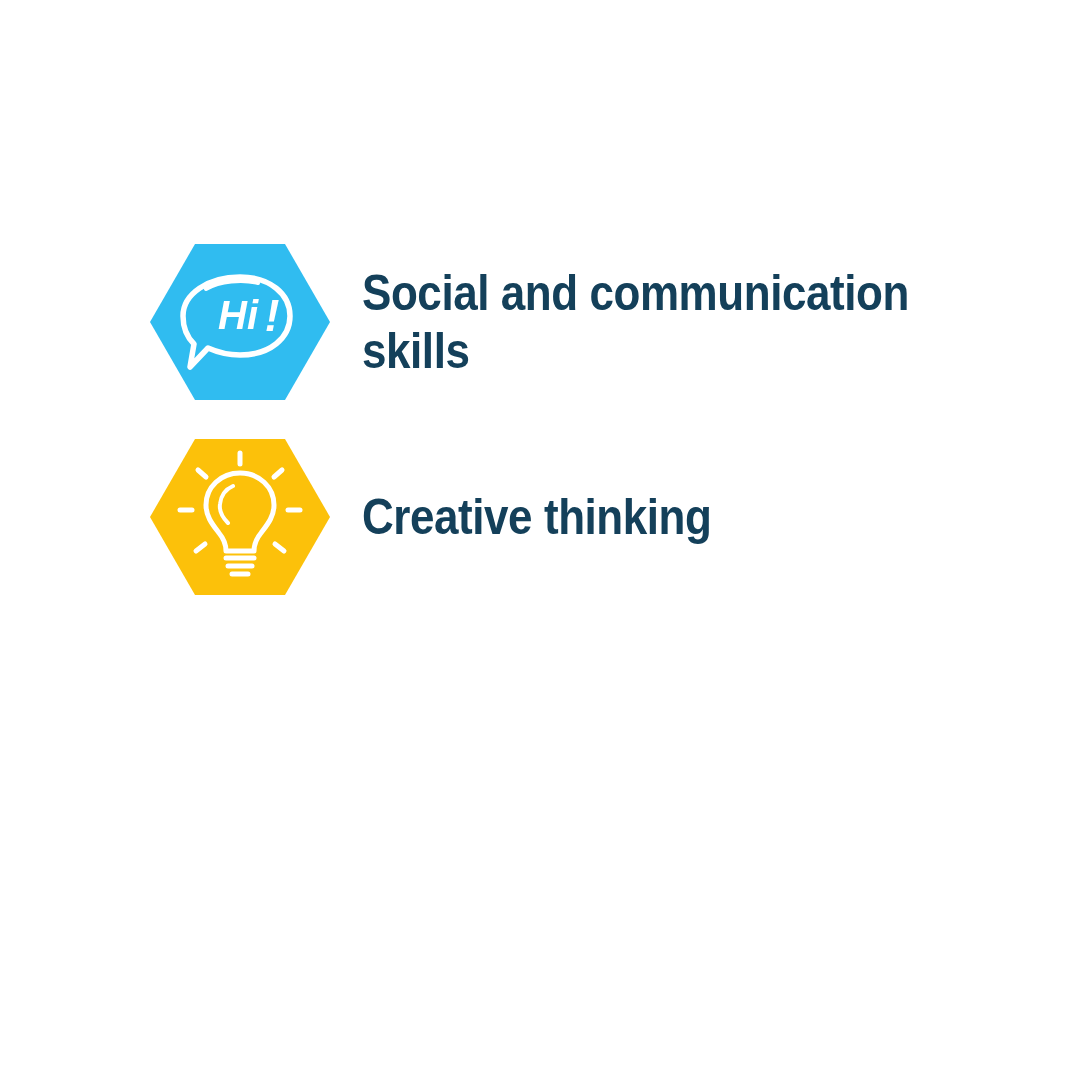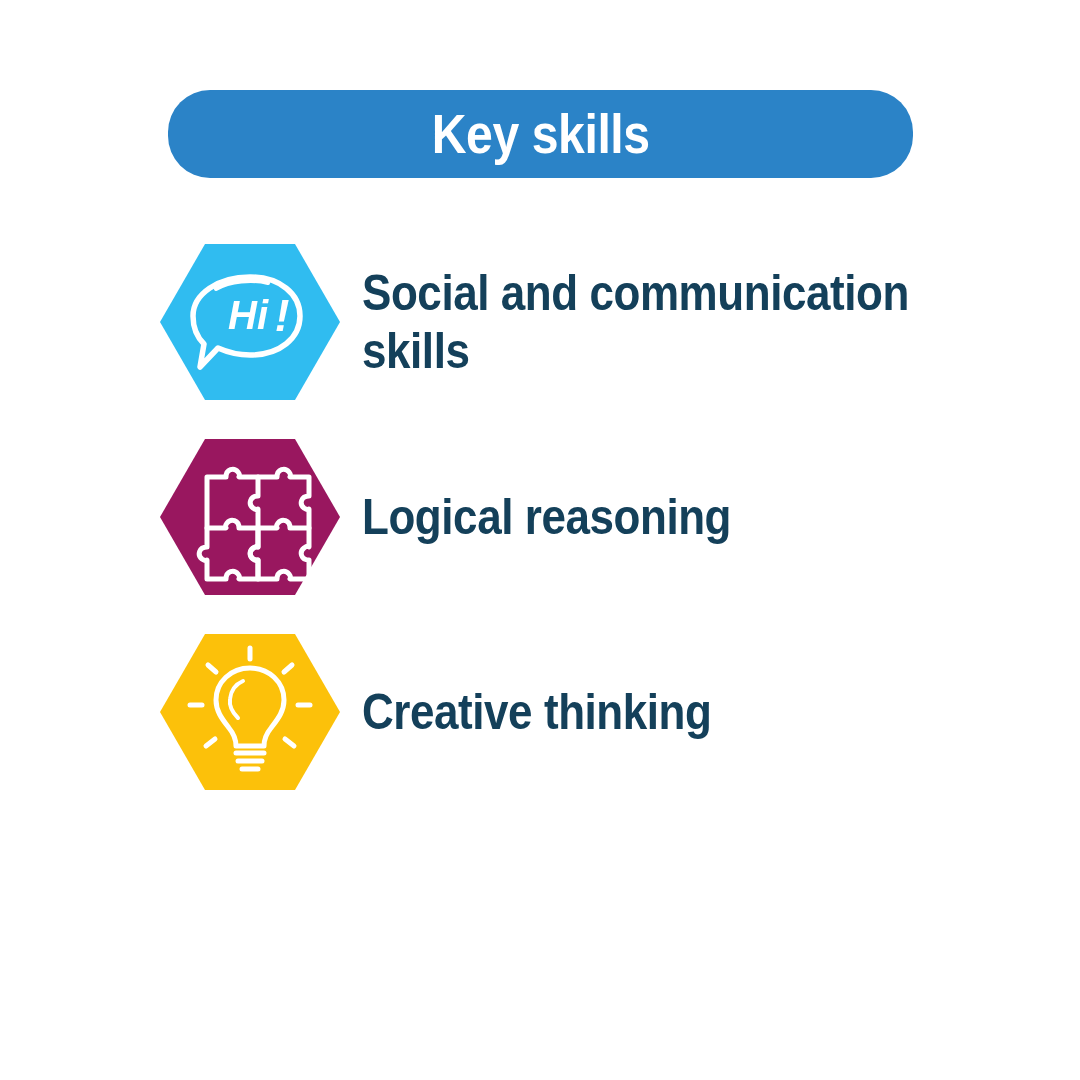--- a/index.html
+++ b/index.html
@@ -56,21 +56,21 @@
     width: 1080px;
   }
   .skill-row {
     position: relative;
     height: 195px;
     display: flex;
     align-items: center;
   }
   .hex-wrap {
     position: absolute;
-    left: 160px;
+    left: 150px;
     top: 2px;
     width: 180px;
     height: 180px;
   }
   .hex {
     width: 180px;
     height: 180px;
     display: block;
   }
 
@@ -97,61 +97,40 @@
     align-items: center;
     height: 184px;
     top: 0;
   }
 </style>
 </head>
 <body>
 
 <div class="poster">
 
-  <div class="header-banner">
-    <div class="header-title">Key skills</div>
-  </div>
 
   <div class="skill-list">
 
     <div class="skill-row">
       <div class="hex-wrap">
         <svg class="hex" viewBox="0 0 180 180" xmlns="http://www.w3.org/2000/svg">
           <polygon points="45,12 135,12 180,90 135,168 45,168 0,90" fill="#30bcf0"></polygon>
           <g fill="none" stroke="#ffffff" stroke-width="5.5" stroke-linecap="round" stroke-linejoin="round">
             <path d="M90,45 C120,45 140,62 140,84 C140,106 120,123 90,123 C78,123 67,120 58,116 L40,135 L44,112 C37,105 33,95 33,84 C33,62 58,45 90,45 Z"></path>
             <path d="M56,57 C70,49 92,47 108,51" stroke-width="4"></path>
           </g>
           <g fill="#ffffff" font-family="Liberation Sans, sans-serif" font-weight="bold" font-style="italic">
             <text x="88" y="97" font-size="40" text-anchor="middle">Hi</text>
             <text x="122" y="99" font-size="44" text-anchor="middle">!</text>
           </g>
         </svg>
       </div>
       <div class="skill-label label-center two-line">Social and communication skills</div>
     </div>
 
-    <div class="skill-row">
-      <div class="hex-wrap">
-        <svg class="hex" viewBox="0 0 180 180" xmlns="http://www.w3.org/2000/svg">
-          <polygon points="45,12 135,12 180,90 135,168 45,168 0,90" fill="#99175f"></polygon>
-          <g fill="none" stroke="#ffffff" stroke-width="5" stroke-linecap="round" stroke-linejoin="round">
-
-            <path d="M47,50 L66,50 C66,42 74,40 78,45 C81,49 79,50 79,50 L98,50 L98,69 C90,69 88,77 93,81 C97,84 98,82 98,82 L98,101 L79,101 C79,93 71,91 67,96 C64,100 66,101 66,101 L47,101 Z"></path>
-
-            <path d="M98,50 L117,50 C117,42 125,40 129,45 C132,49 130,50 130,50 L149,50 L149,69 C141,69 139,77 144,81 C148,84 149,82 149,82 L149,101 L130,101 C130,93 122,91 118,96 C115,100 117,101 117,101 L98,101"></path>
-
-            <path d="M47,101 L47,120 C39,120 37,128 42,132 C46,135 47,133 47,133 L47,152 L66,152 C66,144 74,142 78,147 C81,151 79,152 79,152 L98,152 L98,133 C90,133 88,125 93,121 C97,118 98,120 98,120 L98,101"></path>
-
-            <path d="M98,101 L98,120 C90,120 88,128 93,132 C97,135 98,133 98,133 L98,152 L117,152 C117,144 125,142 129,147 C132,151 130,152 130,152 L149,152 L149,133 C141,133 139,125 144,121 C148,118 149,120 149,120 L149,101"></path>
-          </g>
-        </svg>
-      </div>
-      <div class="skill-label label-center">Logical reasoning</div>
-    </div>
 
 
     <div class="skill-row">
       <div class="hex-wrap">
         <svg class="hex" viewBox="0 0 180 180" xmlns="http://www.w3.org/2000/svg">
           <polygon points="45,12 135,12 180,90 135,168 45,168 0,90" fill="#fcc10a"></polygon>
           <g fill="none" stroke="#ffffff" stroke-width="5" stroke-linecap="round" stroke-linejoin="round">
 
             <path d="M90,46 C71,46 56,60 56,78 C56,90 63,98 69,106 C74,112 76,118 76,124 L104,124 C104,118 106,112 111,106 C117,98 124,90 124,78 C124,60 109,46 90,46 Z"></path>
 

